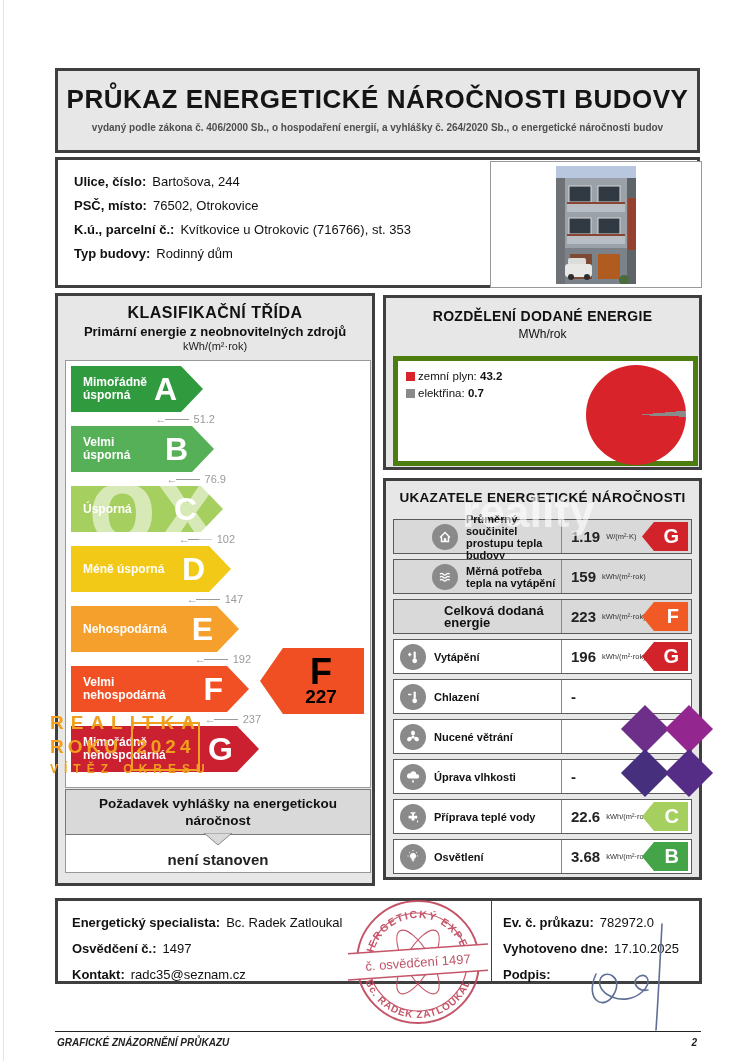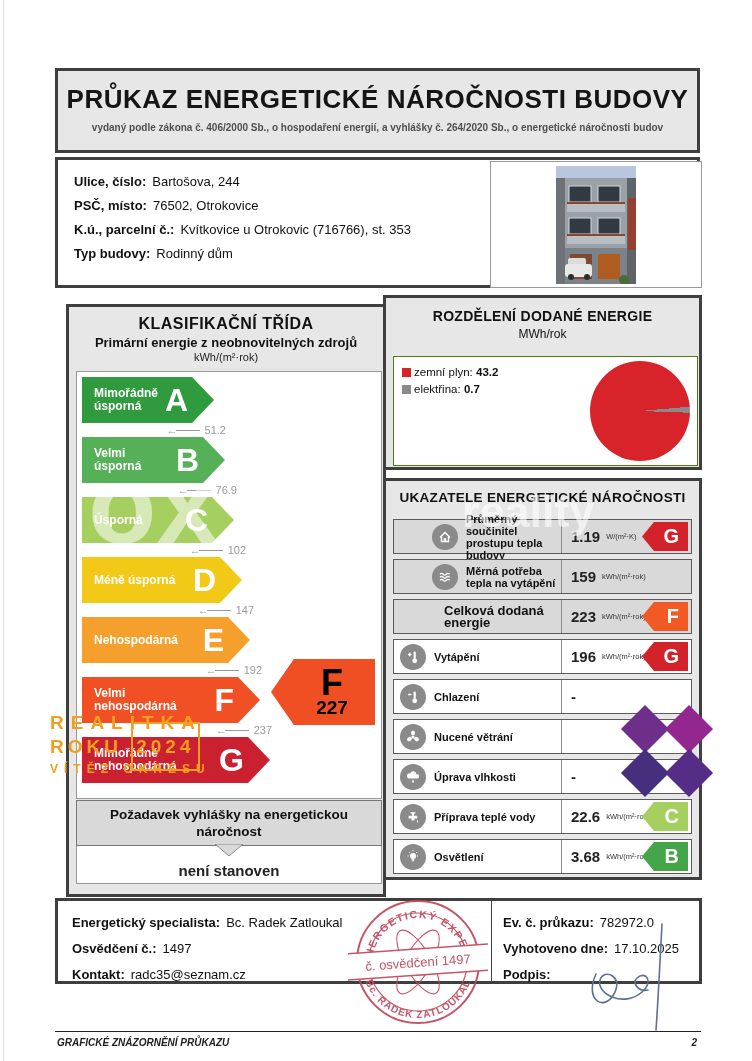--- a/index.html
+++ b/index.html
@@ -15,21 +15,21 @@
 
   
   .info-box{left:55px;top:157px;width:645px;height:131px;}
   .info-lines{position:absolute;left:16px;top:10px;font-size:13px;line-height:24px;}
   .info-line .lbl{font-weight:bold;margin-right:6px;}
   .area-unit{display:inline-block;margin-left:70px;}
   .photo-box{position:absolute;left:432px;top:1px;width:210px;height:125px;border:1px solid #999;
              background:#fff;display:flex;align-items:center;justify-content:center;}
 
   
-  .class-panel{left:55px;top:304px;width:320px;height:593px;background:#e7e7e7;text-align:center;margin-left:11px;}
+  .class-panel{left:55px;top:293px;width:320px;height:593px;background:#e7e7e7;text-align:center;}
   .cp-title{margin-top:8px;font-size:16px;font-weight:bold;letter-spacing:.5px;}
   .cp-sub{margin-top:2px;font-size:13px;font-weight:bold;}
   .cp-unit{margin-top:1px;font-size:11px;color:#222;}
   .chart{position:absolute;left:7px;top:64px;width:306px;height:428px;background:#fff;
          border:1px solid #999;text-align:left;padding:5px 0 0 5px;box-sizing:border-box;}
   .cls-arrow{position:relative;height:46px;display:flex;align-items:center;justify-content:space-between;
              padding:0 26px 0 12px;box-sizing:border-box;
              clip-path:polygon(0 0,calc(100% - 22px) 0,100% 50%,calc(100% - 22px) 100%,0 100%);}
   .cls-label{color:#fff;font-weight:bold;font-size:12px;line-height:13px;max-width:100px;}
   .cls-letter{color:#fff;font-weight:bold;font-size:32px;}
@@ -48,21 +48,21 @@
   .req-gray{position:relative;margin:-1px;background:#d9d9d9;border:1px solid #777;height:44px;
             display:flex;align-items:center;justify-content:center;font-size:13.5px;font-weight:bold;
             padding:0 20px;text-align:center;line-height:17px;}
   .req-chevron{position:absolute;left:50%;margin-left:-15px;top:43px;z-index:2;}
   .req-value{margin-top:17px;text-align:center;font-size:15px;font-weight:bold;color:#222;}
 
   
   .pie-panel{left:383px;top:295px;width:319px;height:175px;background:#e7e7e7;text-align:center;}
   .pp-title{margin-top:10px;font-size:14px;font-weight:bold;letter-spacing:.3px;}
   .pp-unit{margin-top:3px;font-size:12px;}
-  .pie-area{position:absolute;left:7px;top:58px;width:305px;height:110px;background:#fff;border:1px solid #4d7c0f;box-sizing:border-box;}
+  .pie-area{position:absolute;left:7px;top:58px;width:305px;height:110px;background:#fff;border:5px solid #4d7c0f;box-sizing:border-box;}
   .legend{position:absolute;left:8px;top:7px;text-align:left;font-size:11.5px;line-height:17px;}
   .legend .sw{display:inline-block;width:9px;height:9px;margin-right:3px;vertical-align:-1px;}
   .legend .v{font-weight:bold;}
   .pie{position:absolute;right:7px;top:4px;width:100px;height:100px;border-radius:50%;
        background:conic-gradient(from 0deg,#d8232a 0deg 85deg,#8a8a8a 85deg 92deg,#d8232a 92deg 360deg);}
 
   
   .ind-panel{left:383px;top:478px;width:319px;height:402px;background:#e7e7e7;}
   .ip-title{margin-top:9px;text-align:center;font-size:13.5px;font-weight:bold;letter-spacing:.3px;}
   .ind-rows{position:absolute;left:7px;top:38px;right:7px;}

